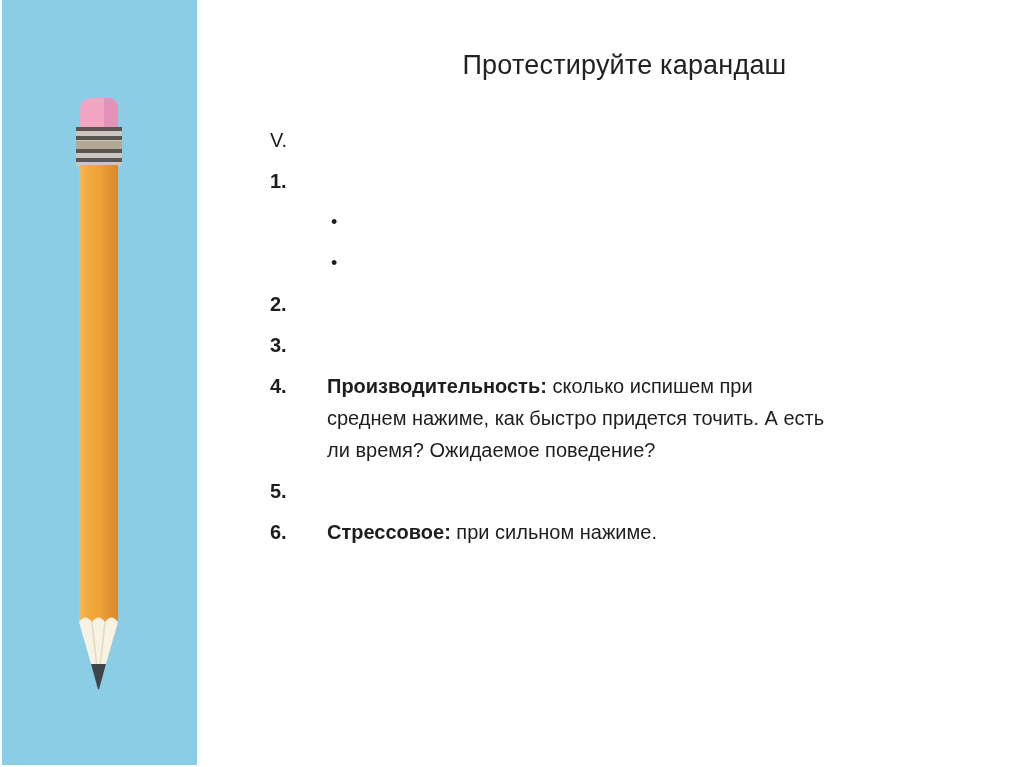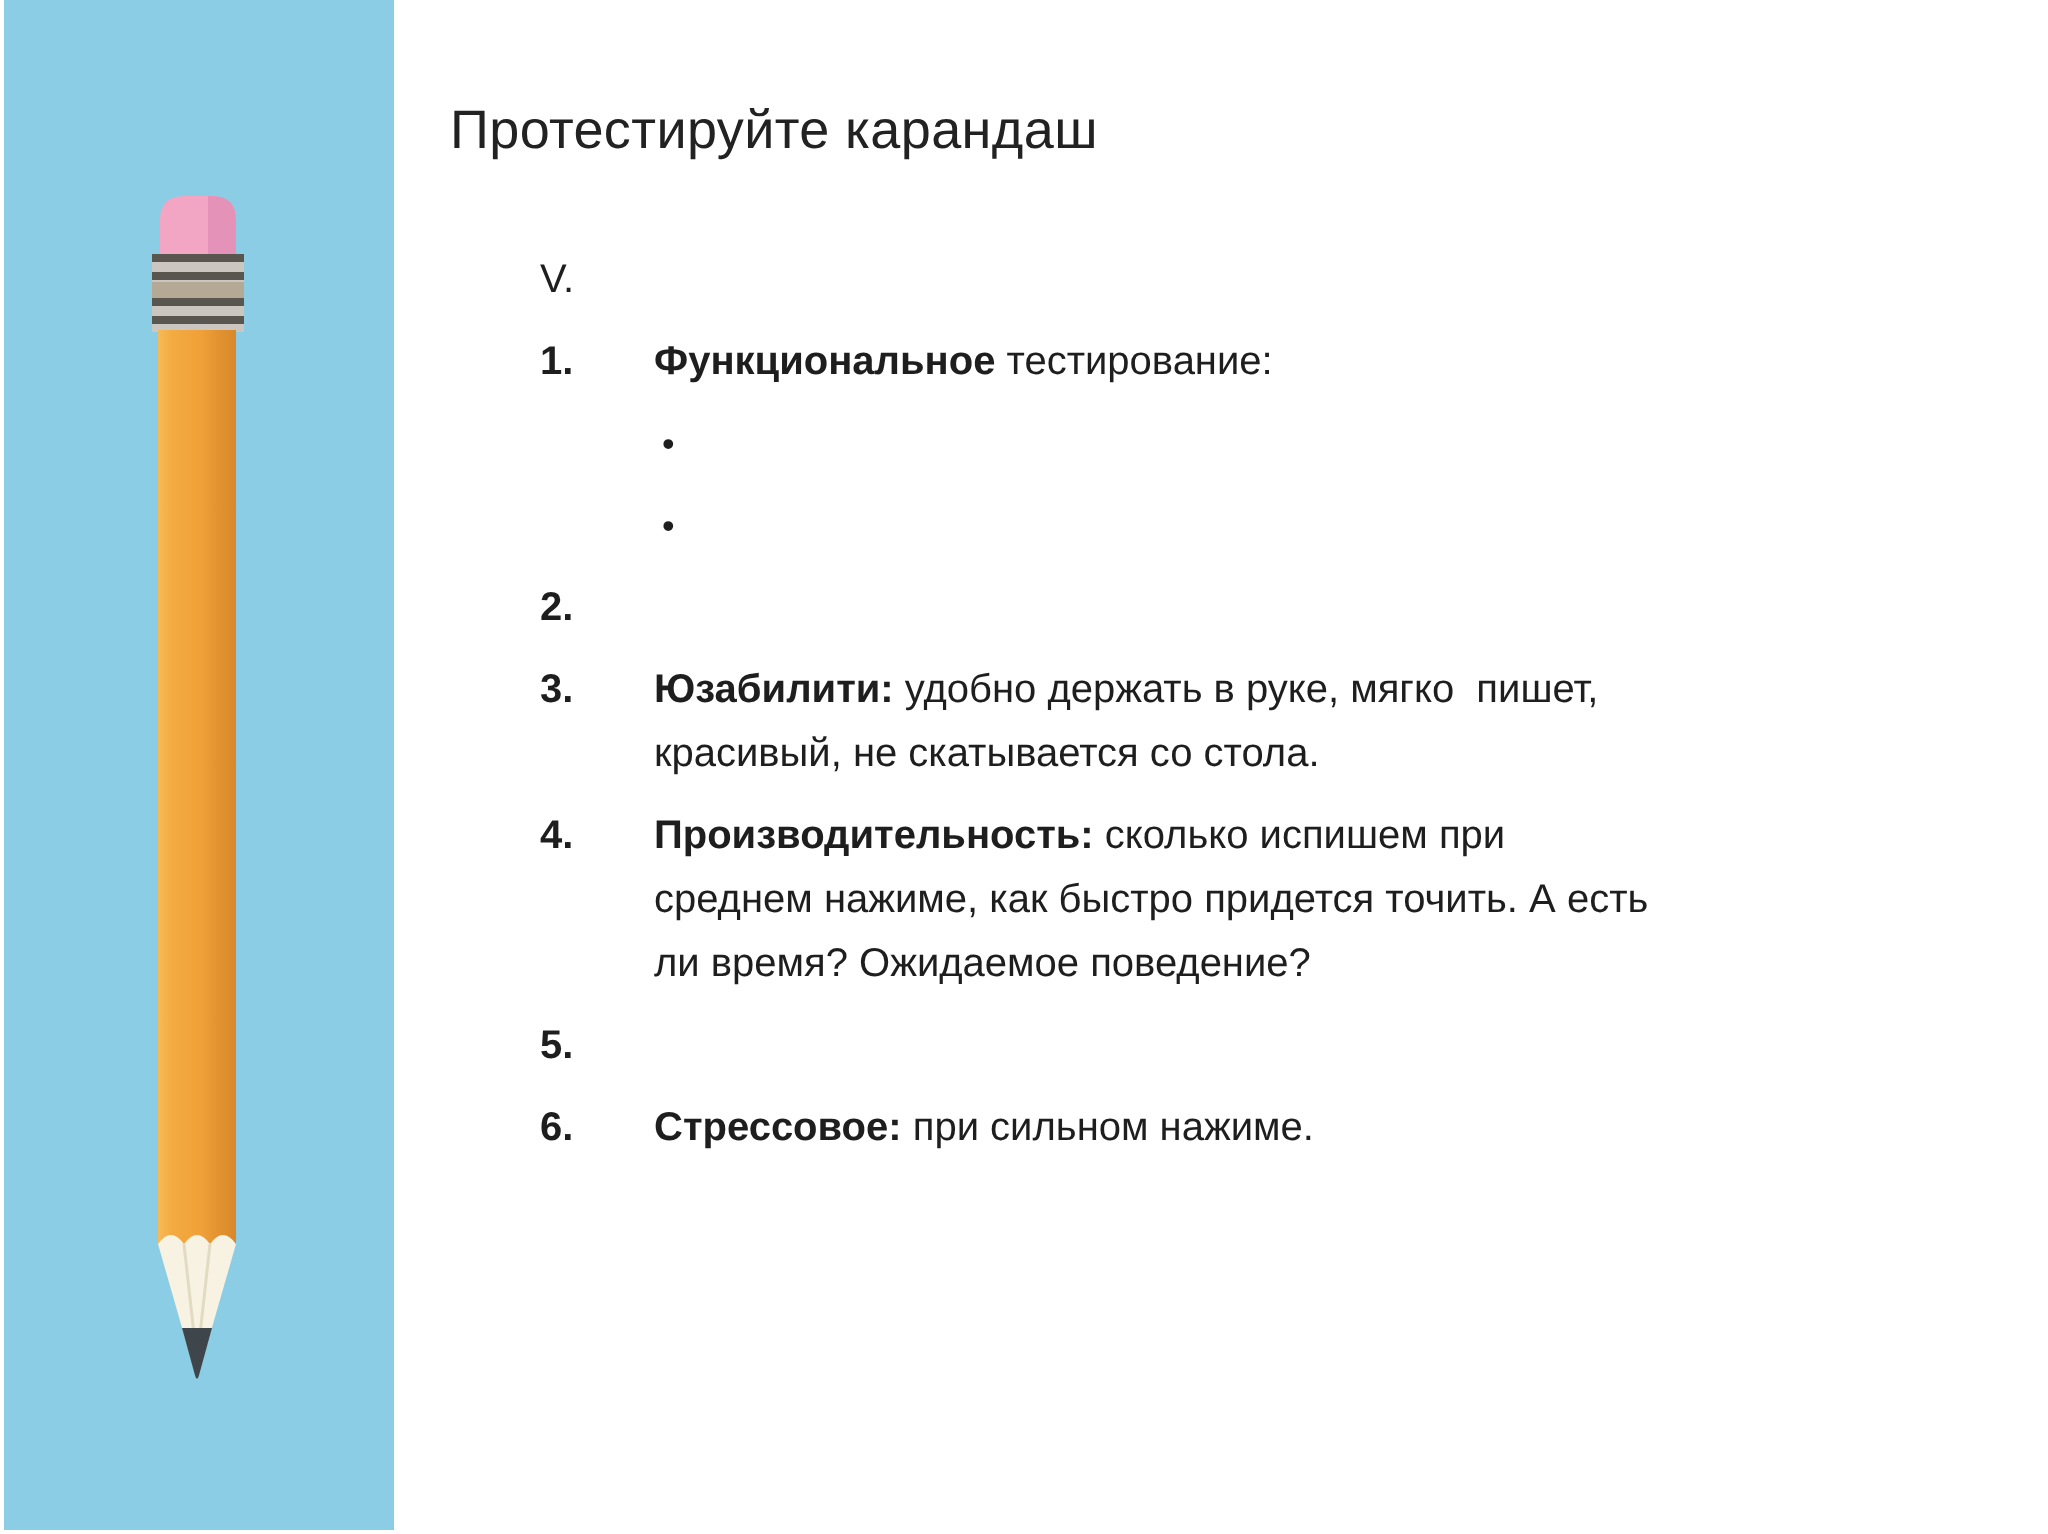--- a/index.html
+++ b/index.html
@@ -29,20 +29,21 @@
     height: 767px;
     display: block;
   }
   
   .title {
     position: absolute;
     left: 197px;
     right: 0;
     top: 50px;
     margin: 0;
+    text-align: center;
     font-size: 27px;
     font-weight: normal;
     letter-spacing: 0.2px;
     color: #222222;
     padding-left: 28px;
   }
   
   .list {
     position: absolute;
     left: 270px;
@@ -115,38 +116,36 @@
   <h1 class="title">Протестируйте карандаш</h1>
 
   <div class="list">
 
     <div class="row">
       <span class="marker">V.</span>
     </div>
 
     <div class="row">
       <span class="marker num">1.</span>
-      <span class="body"><b>Функциональное</b><span> тестирование:</span></span>
     </div>
 
     <div class="row sub">
       <span class="marker">•</span>
     </div>
 
     <div class="row sub">
       <span class="marker">•</span>
     </div>
 
     <div class="row">
       <span class="marker num">2.</span>
     </div>
 
     <div class="row">
       <span class="marker num">3.</span>
-      <span class="body"><b>Юзабилити:</b><span> удобно держать в руке, мягко  пишет, красивый, не скатывается со стола.</span></span>
     </div>
 
     <div class="row">
       <span class="marker num">4.</span>
       <span class="body"><b>Производительность:</b><span> сколько испишем при среднем нажиме, как быстро придется точить. А есть ли время? Ожидаемое поведение?</span></span>
     </div>
 
     <div class="row">
       <span class="marker num">5.</span>
     </div>

